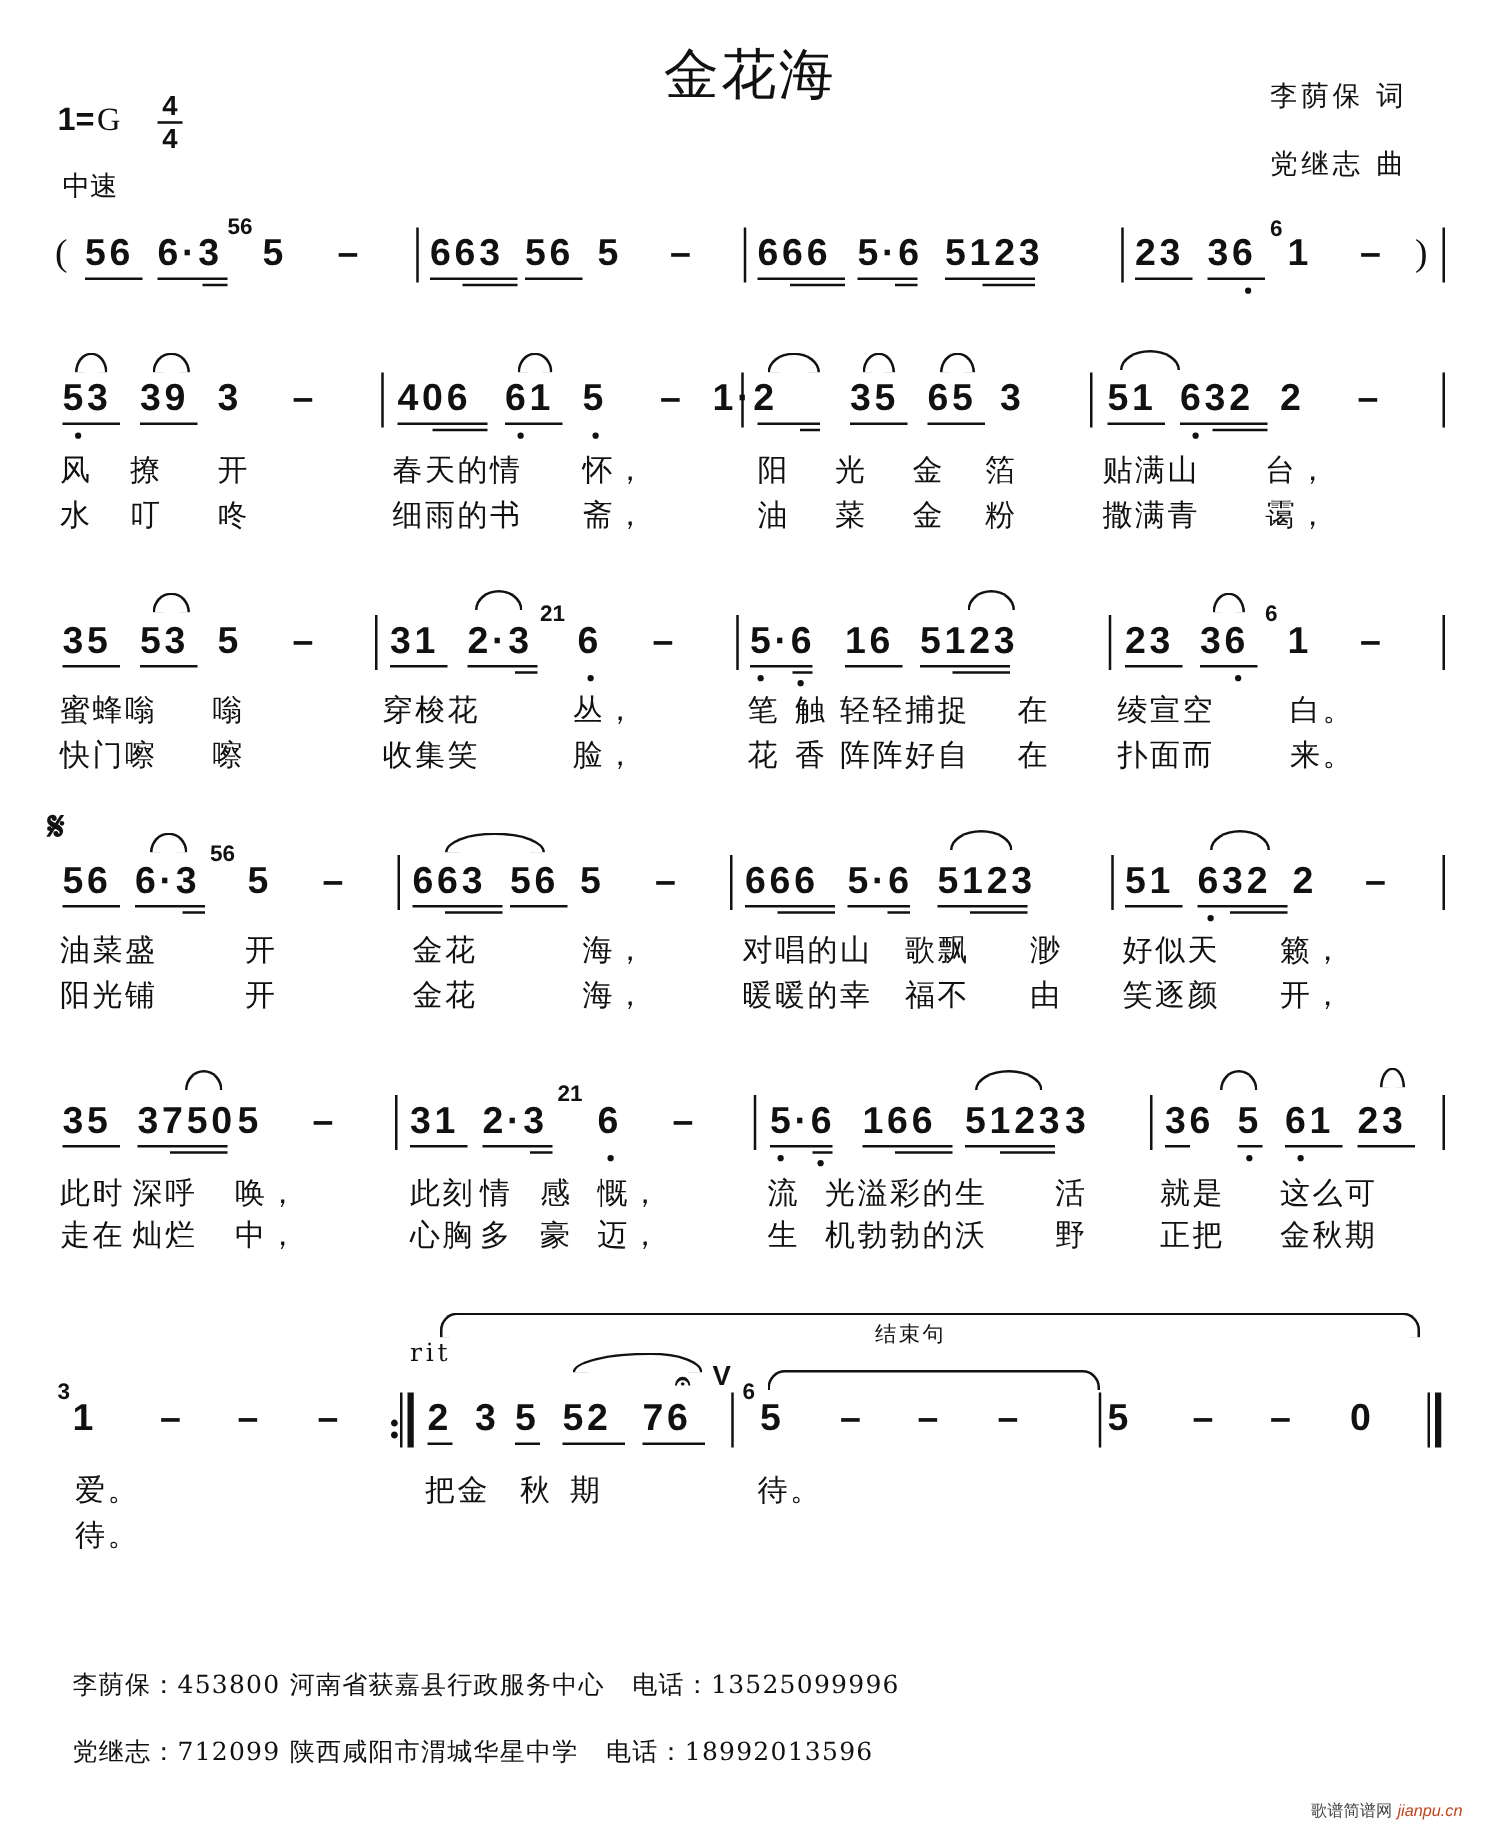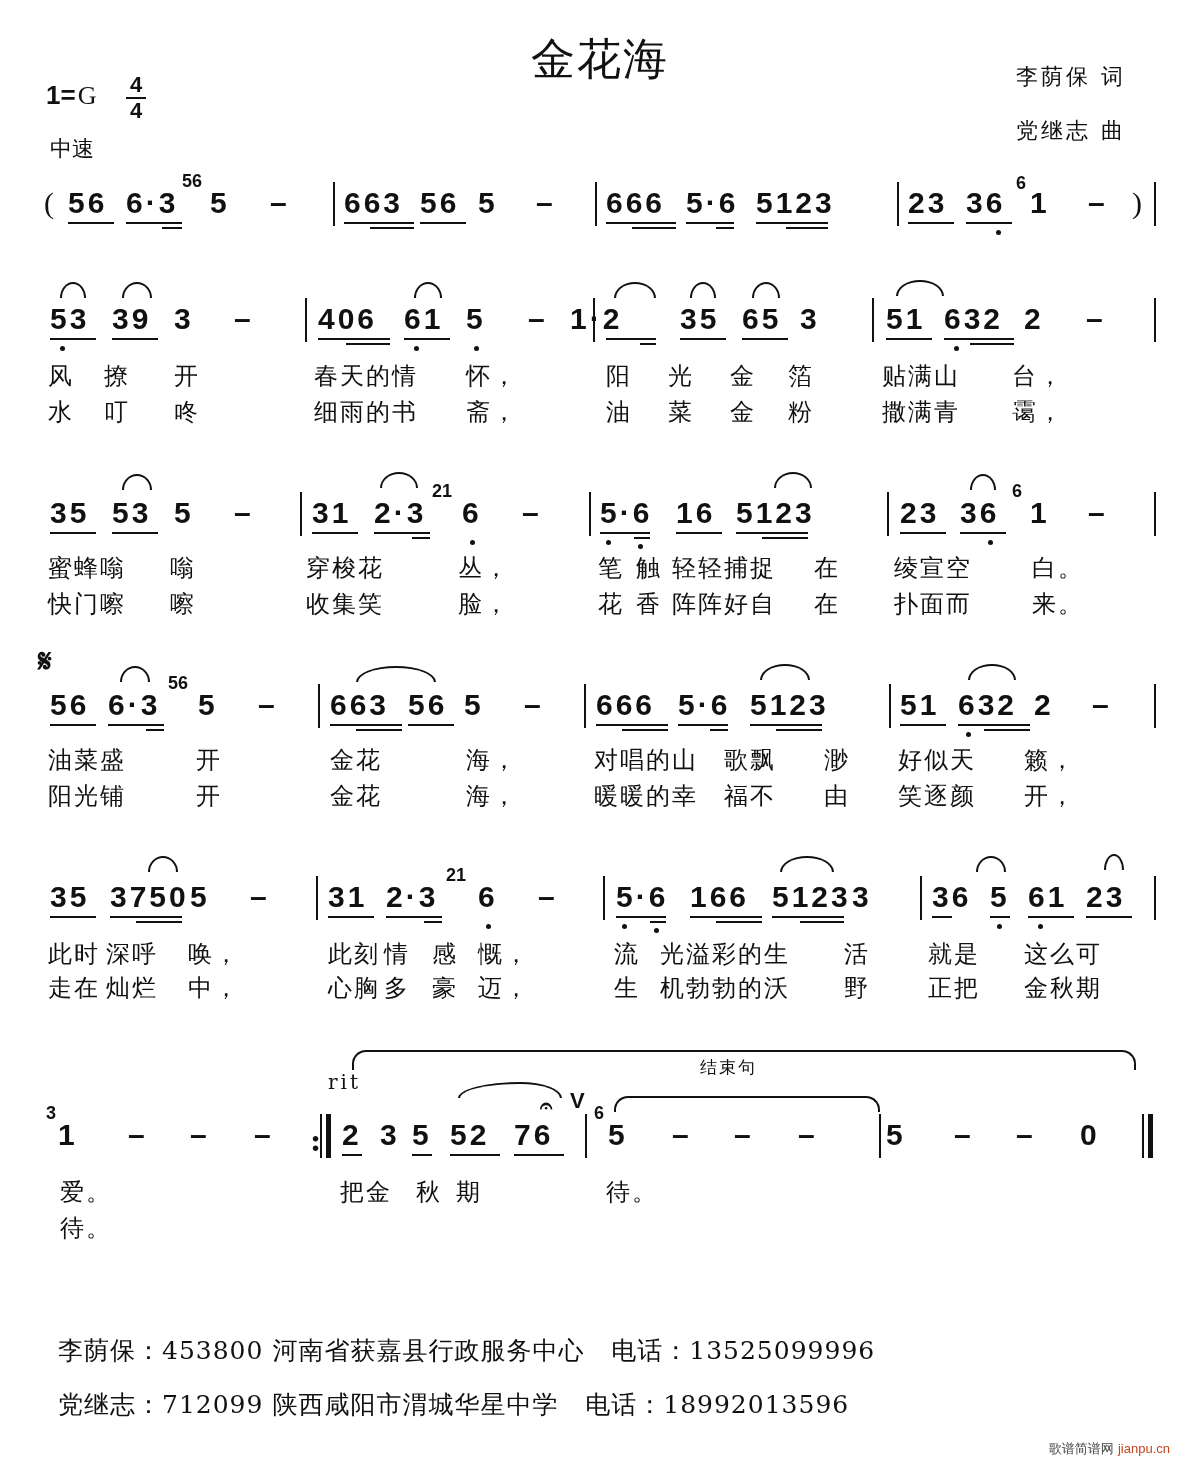--- a/index.html
+++ b/index.html
@@ -15,23 +15,23 @@
   .credit { left:1016px; font-size:22px; letter-spacing:3px; }
   .system { position:absolute; left:0; width:1200px; }
   .notes { position:absolute; font-family:"Liberation Sans", sans-serif; font-weight:bold; font-size:30px; line-height:34px; white-space:pre; letter-spacing:3px; }
   .bar-line { position:absolute; width:2px; background:#111; height:44px; }
   .dbar { position:absolute; height:44px; border-left:2px solid #111; border-right:5px solid #111; width:4px; }
   .ul { position:absolute; height:2px; background:#111; }
   .dot { position:absolute; width:5px; height:5px; border-radius:50%; background:#111; }
   .slur { position:absolute; border:2px solid #111; border-bottom:none; border-left-color:#111; border-radius:50% 50% 0 0 / 100% 100% 0 0; height:14px; }
   .grace { position:absolute; font-family:"Liberation Sans", sans-serif; font-weight:bold; font-size:18px; line-height:18px; }
   .lyric { position:absolute; font-size:24px; line-height:28px; white-space:pre; letter-spacing:2px; }
-  .footer { left:58px; font-size:25px; letter-spacing:1px; }
+  .footer { left:58px; font-size:20px; letter-spacing:1px; }
   .watermark { right:30px; bottom:8px; font-size:13px; color:#444; }
-  .watermark .site { color:#c4441c; font-family:"Liberation Sans", sans-serif; }
+  .watermark .site { color:#c4441c; font-family:"Liberation Sans", sans-serif;font-style:italic; }
   .segno { left:38px; top:642px; font-size:32px; font-weight:bold; }
   .bracket { position:absolute; border:2px solid #111; border-bottom:none; border-radius:14px 14px 0 0; }
 </style>
 </head>
 <body>
 
 <div class="abs title">金花海</div>
 <div class="abs key">
   <span>1=</span><span class="g">G</span>
   <div class="ts">

